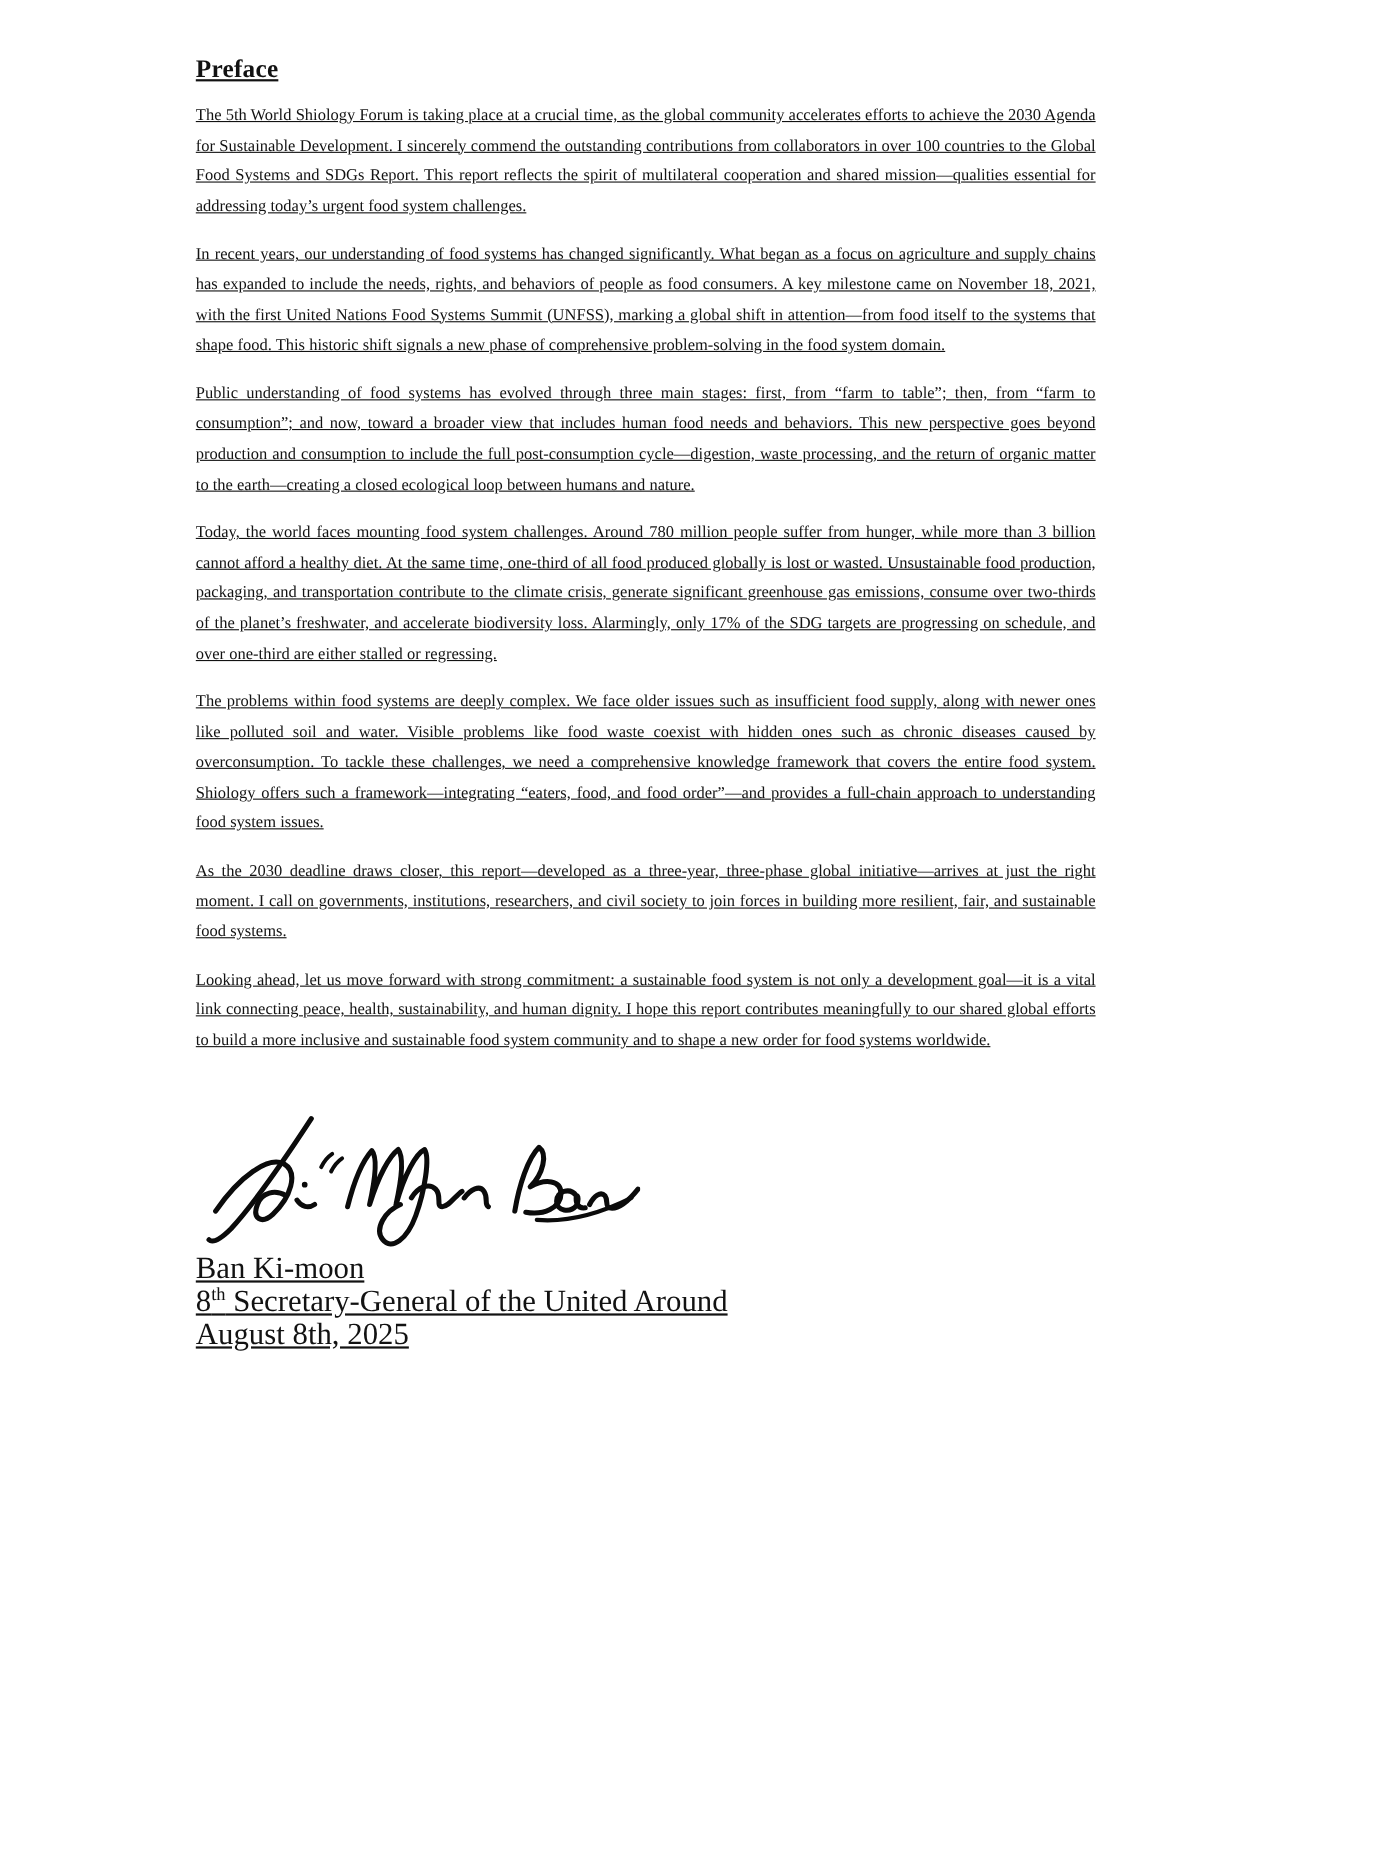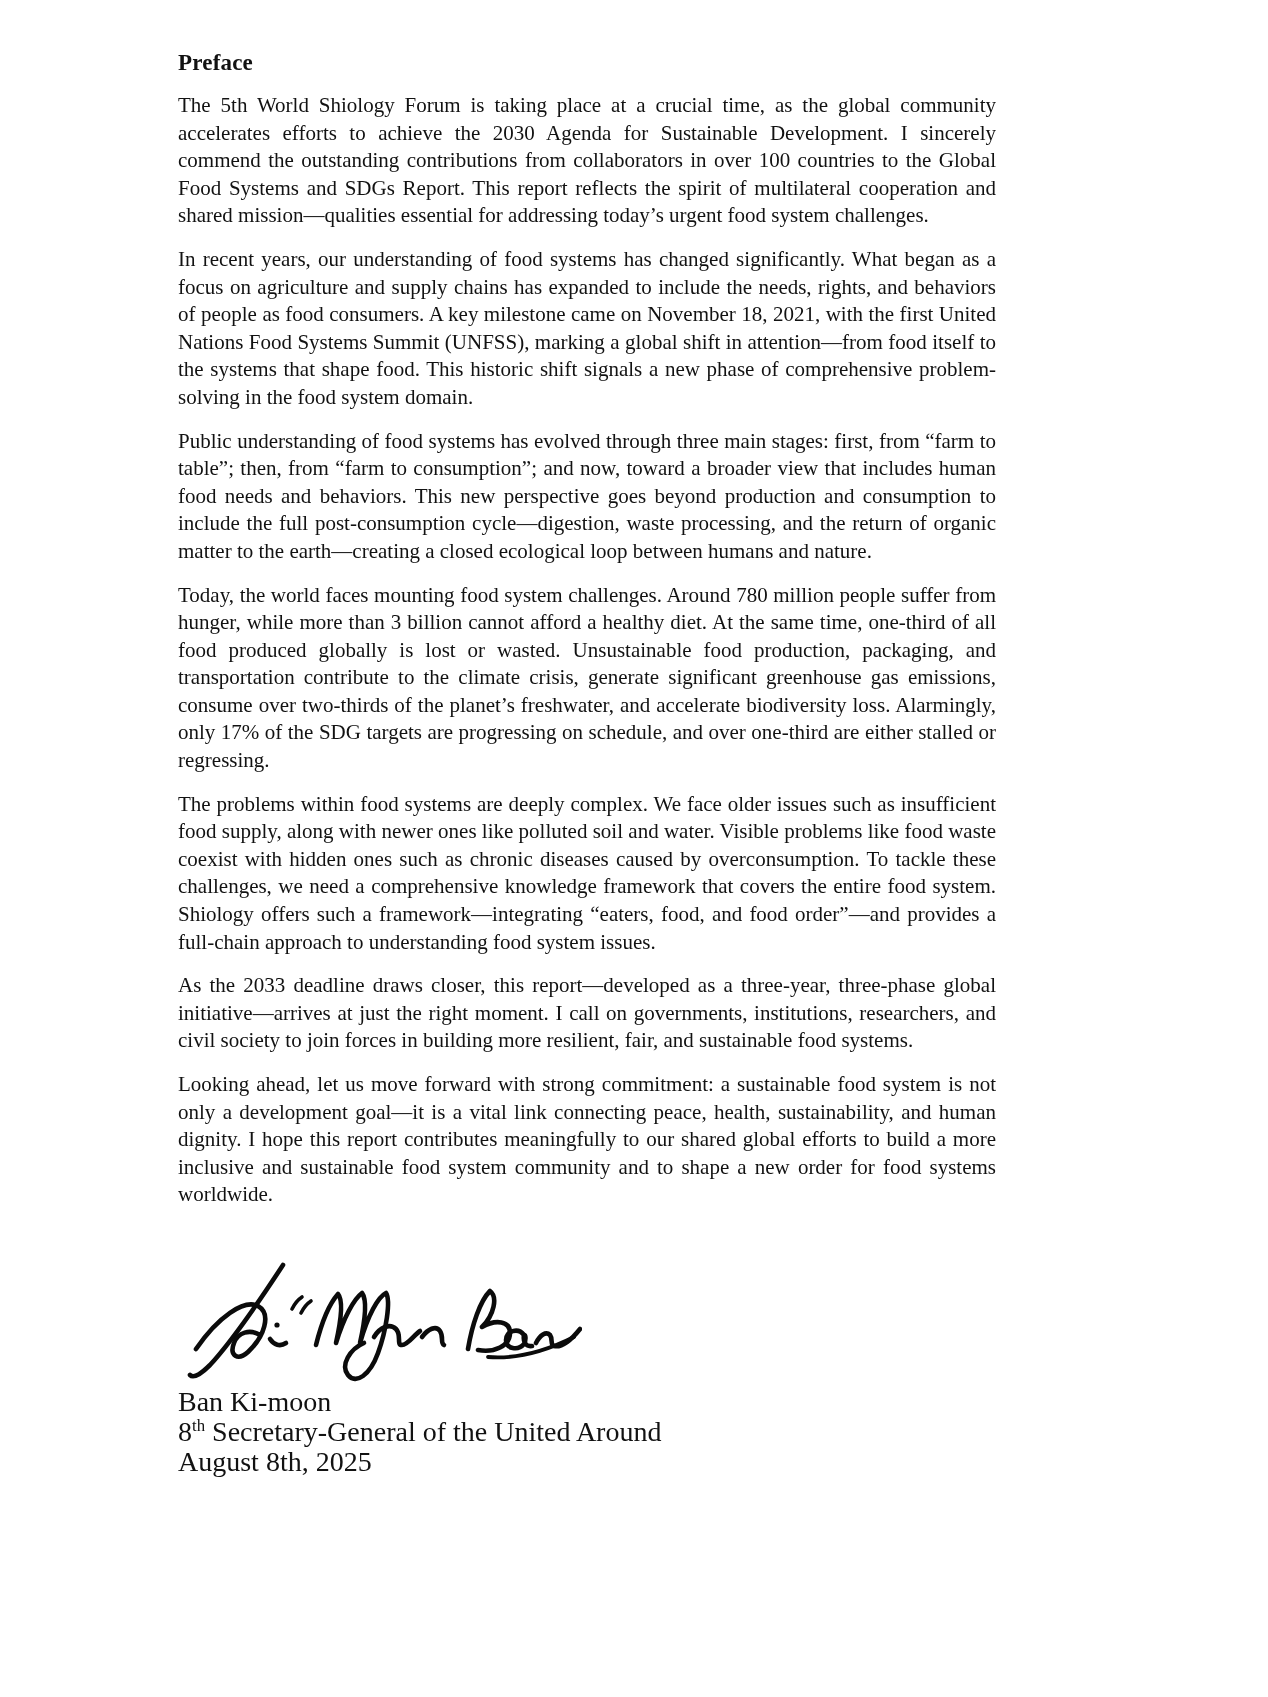--- a/index.html
+++ b/index.html
@@ -18,29 +18,30 @@
   .page {
     position: absolute;
     inset: 0;
     background: #ffffff;
   }
   .content {
     position: absolute;
     left: 178px;
     top: 50px;
     width: 818px;
+    text-decoration: underline;
   }
   .doc-title {
     font-size: 23px;
     font-weight: bold;
     margin: 0 0 14px 0;
     letter-spacing: 0.2px;
   }
   .para {
-    font-size: 21px;
+    font-size: 15px;
     line-height: 27.6px;
     text-align: justify;
     margin: 16px 0 13px 0;
   }
   .signature-block {
     margin-top: 44px;
   }
   .signature-svg {
     display: block;
     margin-left: 4px;
@@ -65,21 +66,21 @@
 <div class="page">
   <main class="content">
 
     <h1 class="doc-title">Preface</h1>
 
     <p class="para">The 5th World Shiology Forum is taking place at a crucial time, as the global community accelerates efforts to achieve the 2030 Agenda for Sustainable Development. I sincerely commend the outstanding contributions from collaborators in over 100 countries to the Global Food Systems and SDGs Report. This report reflects the spirit of multilateral cooperation and shared mission—qualities essential for addressing today’s urgent food system challenges.</p>
     <p class="para">In recent years, our understanding of food systems has changed significantly. What began as a focus on agriculture and supply chains has expanded to include the needs, rights, and behaviors of people as food consumers. A key milestone came on November 18, 2021, with the first United Nations Food Systems Summit (UNFSS), marking a global shift in attention—from food itself to the systems that shape food. This historic shift signals a new phase of comprehensive problem-solving in the food system domain.</p>
     <p class="para">Public understanding of food systems has evolved through three main stages: first, from “farm to table”; then, from “farm to consumption”; and now, toward a broader view that includes human food needs and behaviors. This new perspective goes beyond production and consumption to include the full post-consumption cycle—digestion, waste processing, and the return of organic matter to the earth—creating a closed ecological loop between humans and nature.</p>
     <p class="para">Today, the world faces mounting food system challenges. Around 780 million people suffer from hunger, while more than 3 billion cannot afford a healthy diet. At the same time, one-third of all food produced globally is lost or wasted. Unsustainable food production, packaging, and transportation contribute to the climate crisis, generate significant greenhouse gas emissions, consume over two-thirds of the planet’s freshwater, and accelerate biodiversity loss. Alarmingly, only 17% of the SDG targets are progressing on schedule, and over one-third are either stalled or regressing.</p>
     <p class="para">The problems within food systems are deeply complex. We face older issues such as insufficient food supply, along with newer ones like polluted soil and water. Visible problems like food waste coexist with hidden ones such as chronic diseases caused by overconsumption. To tackle these challenges, we need a comprehensive knowledge framework that covers the entire food system. Shiology offers such a framework—integrating “eaters, food, and food order”—and provides a full-chain approach to understanding food system issues.</p>
-    <p class="para">As the 2033 deadline draws closer, this report—developed as a three-year, three-phase global initiative—arrives at just the right moment. I call on governments, institutions, researchers, and civil society to join forces in building more resilient, fair, and sustainable food systems.</p>
+    <p class="para">As the 2030 deadline draws closer, this report—developed as a three-year, three-phase global initiative—arrives at just the right moment. I call on governments, institutions, researchers, and civil society to join forces in building more resilient, fair, and sustainable food systems.</p>
     <p class="para">Looking ahead, let us move forward with strong commitment: a sustainable food system is not only a development goal—it is a vital link connecting peace, health, sustainability, and human dignity. I hope this report contributes meaningfully to our shared global efforts to build a more inclusive and sustainable food system community and to shape a new order for food systems worldwide.</p>
 
     <div class="signature-block">
 
       <svg class="signature-svg" width="400" height="132" viewBox="0 0 400 132" fill="none" stroke="#0b0b0b" stroke-width="4.6" stroke-linecap="round" stroke-linejoin="round">
 
         <path d="M101,12 C84,38 52,86 28,112 C20,120 12,126 8,122"></path>
 
         <path d="M14,96 C36,64 62,46 76,53 C90,61 82,84 66,99 C56,108 47,103 52,90 C56,79 68,76 78,82"></path>
 

